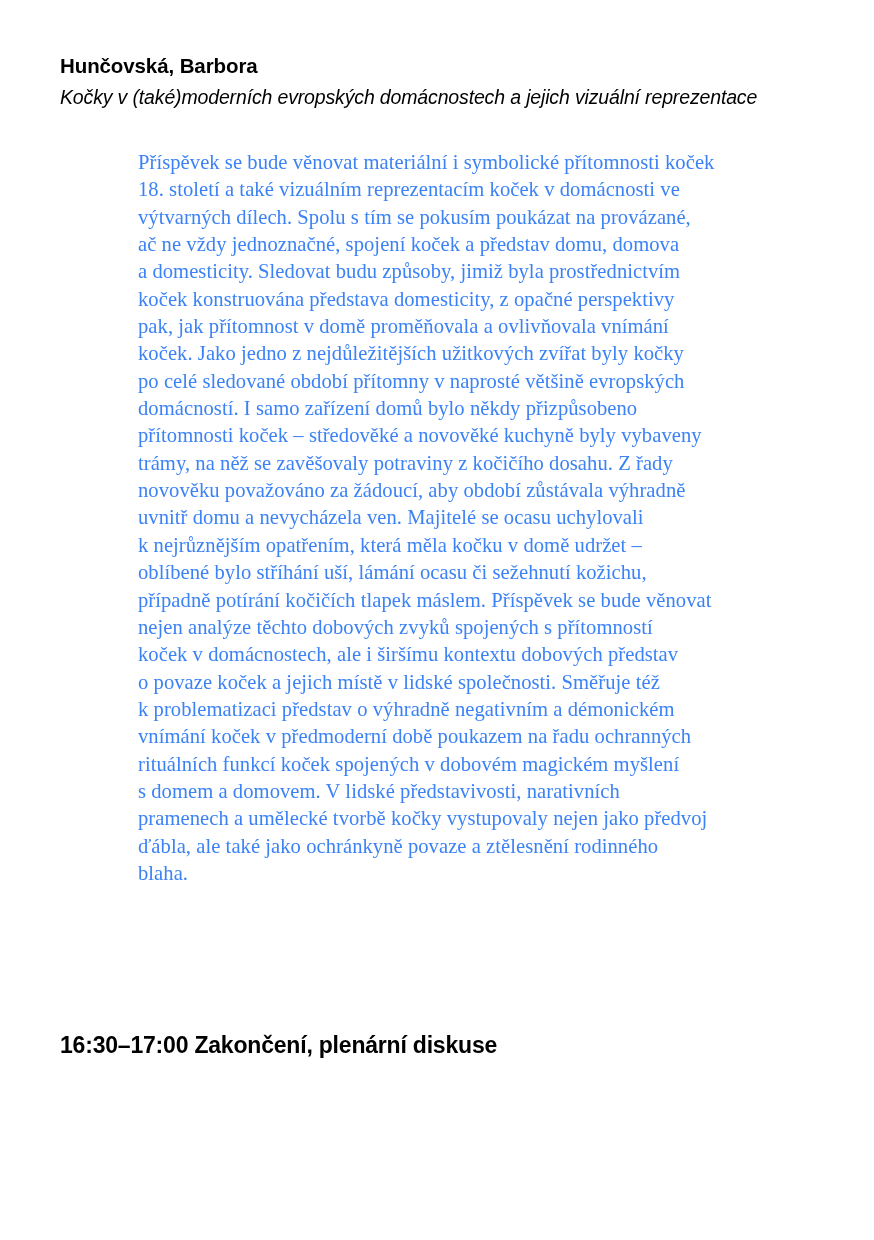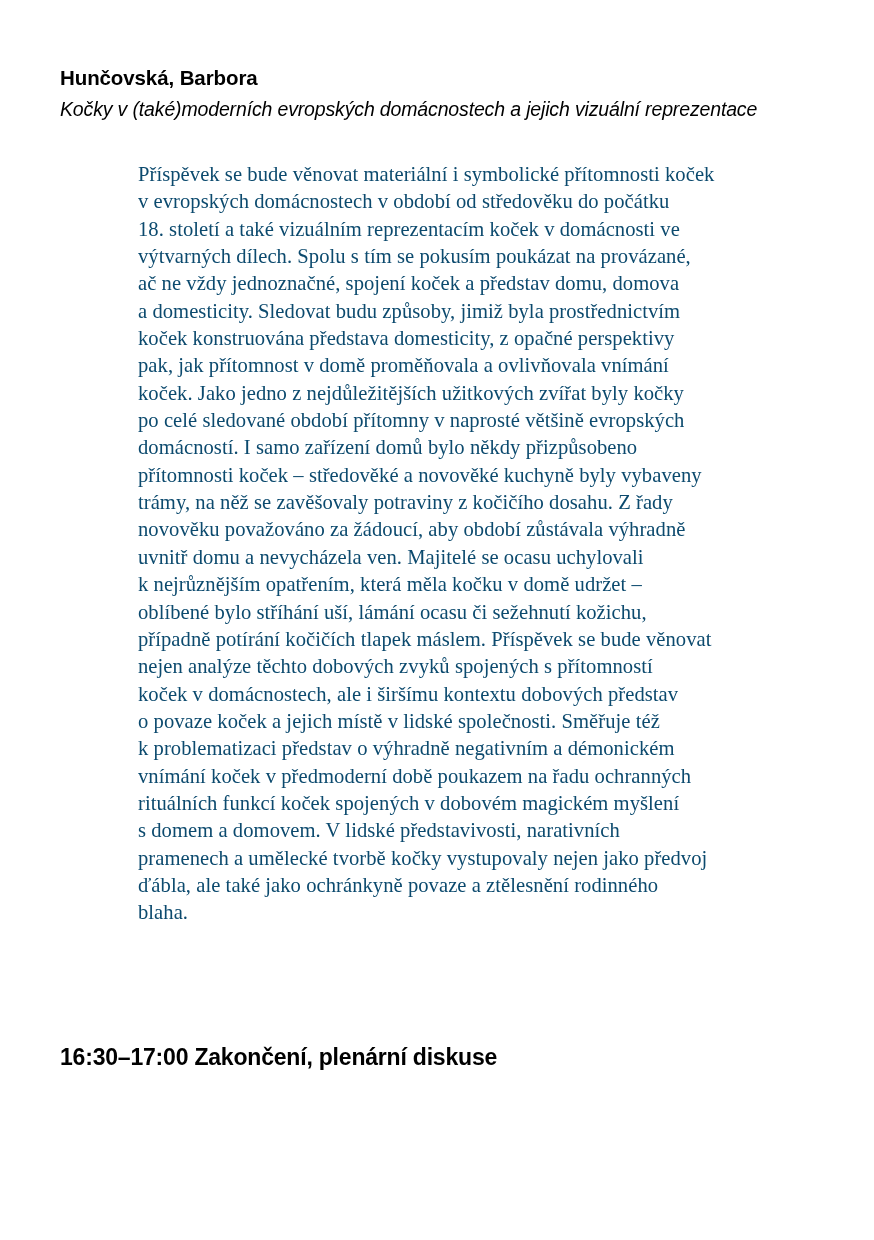--- a/index.html
+++ b/index.html
@@ -7,21 +7,20 @@
     padding: 0;
     background: #ffffff;
   }
   .page {
     position: relative;
     width: 874px;
     height: 1184px;
     background: #ffffff;
     overflow: hidden;
     box-sizing: border-box;
-    margin-top: 12px;
   }
 
   .author-name {
     position: absolute;
     left: 60px;
     top: 52px;
     width: 760px;
     font-family: "Liberation Sans", sans-serif;
     font-weight: bold;
     font-size: 20.5px;
@@ -45,21 +44,21 @@
   }
 
   .abstract-body {
     position: absolute;
     left: 138px;
     top: 149px;
     width: 700px;
     font-family: "Liberation Serif", serif;
     font-size: 20.6px;
     line-height: 27.35px;
-    color: #0c4a6e;
+    color: #3b82f6;
     text-align: left;
     letter-spacing: 0.05px;
   }
   .abstract-body .ln {
     display: block;
     white-space: pre;
   }
 
   .schedule-heading {
     position: absolute;
@@ -78,21 +77,20 @@
 <body>
 
 <div class="page">
 
   <div class="author-name">Hunčovská, Barbora</div>
 
   <div class="paper-title">Kočky v (také)moderních evropských domácnostech a jejich vizuální reprezentace</div>
 
   <div class="abstract-body">
       <span class="ln">Příspěvek se bude věnovat materiální i symbolické přítomnosti koček</span>
-      <span class="ln">v evropských domácnostech v období od středověku do počátku</span>
       <span class="ln">18. století a také vizuálním reprezentacím koček v domácnosti ve</span>
       <span class="ln">výtvarných dílech. Spolu s tím se pokusím poukázat na provázané,</span>
       <span class="ln">ač ne vždy jednoznačné, spojení koček a představ domu, domova</span>
       <span class="ln">a domesticity. Sledovat budu způsoby, jimiž byla prostřednictvím</span>
       <span class="ln">koček konstruována představa domesticity, z opačné perspektivy</span>
       <span class="ln">pak, jak přítomnost v domě proměňovala a ovlivňovala vnímání</span>
       <span class="ln">koček. Jako jedno z nejdůležitějších užitkových zvířat byly kočky</span>
       <span class="ln">po celé sledované období přítomny v naprosté většině evropských</span>
       <span class="ln">domácností. I samo zařízení domů bylo někdy přizpůsobeno</span>
       <span class="ln">přítomnosti koček – středověké a novověké kuchyně byly vybaveny</span>

